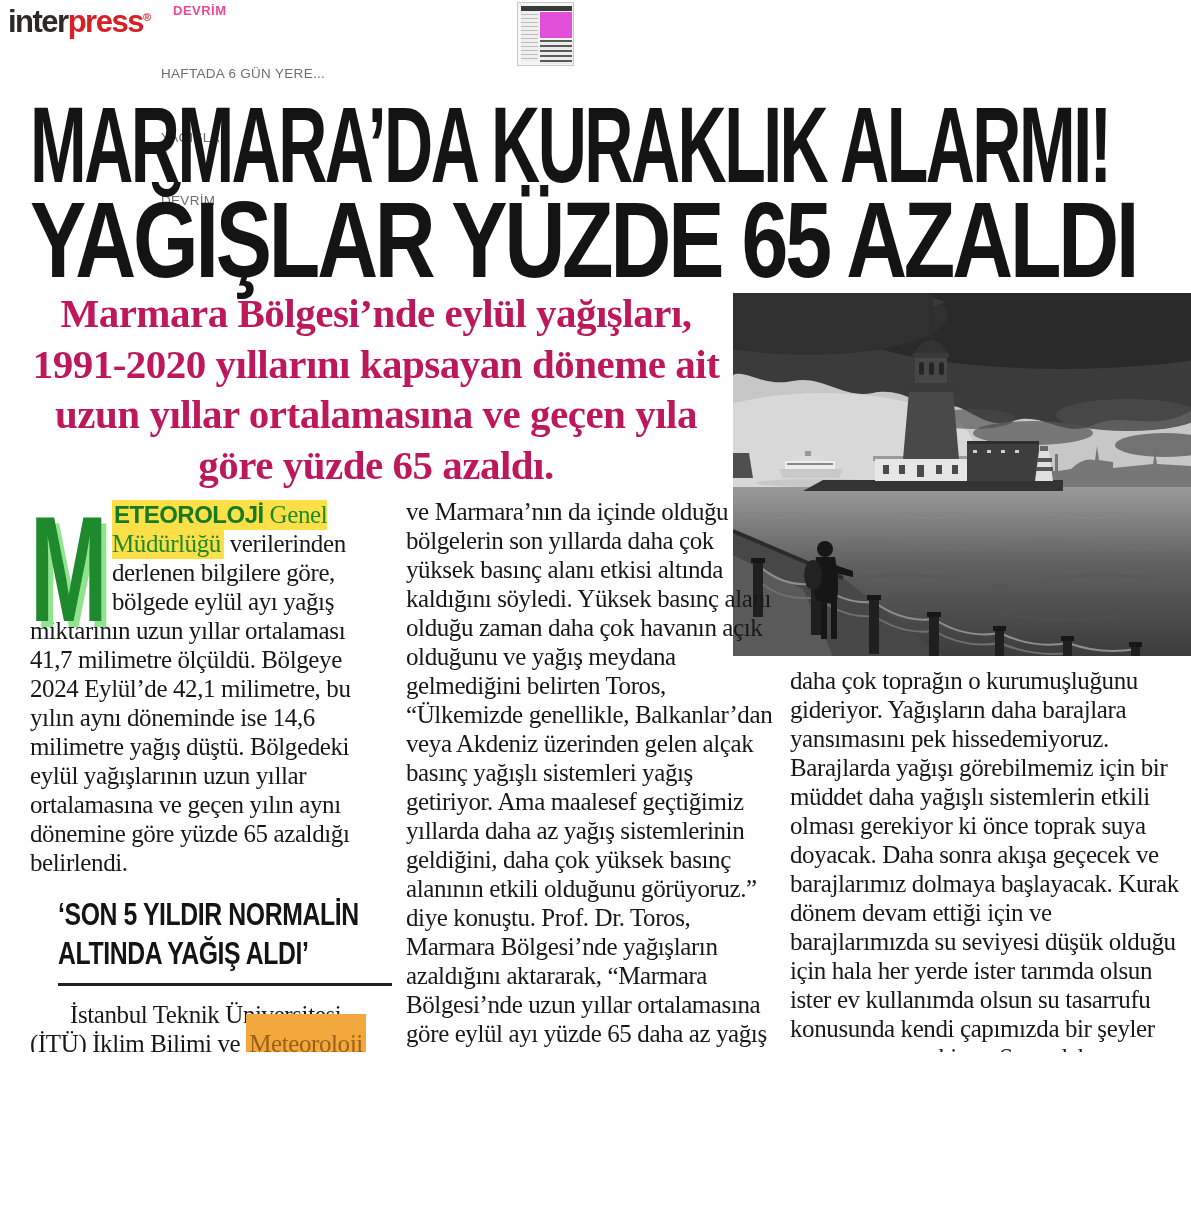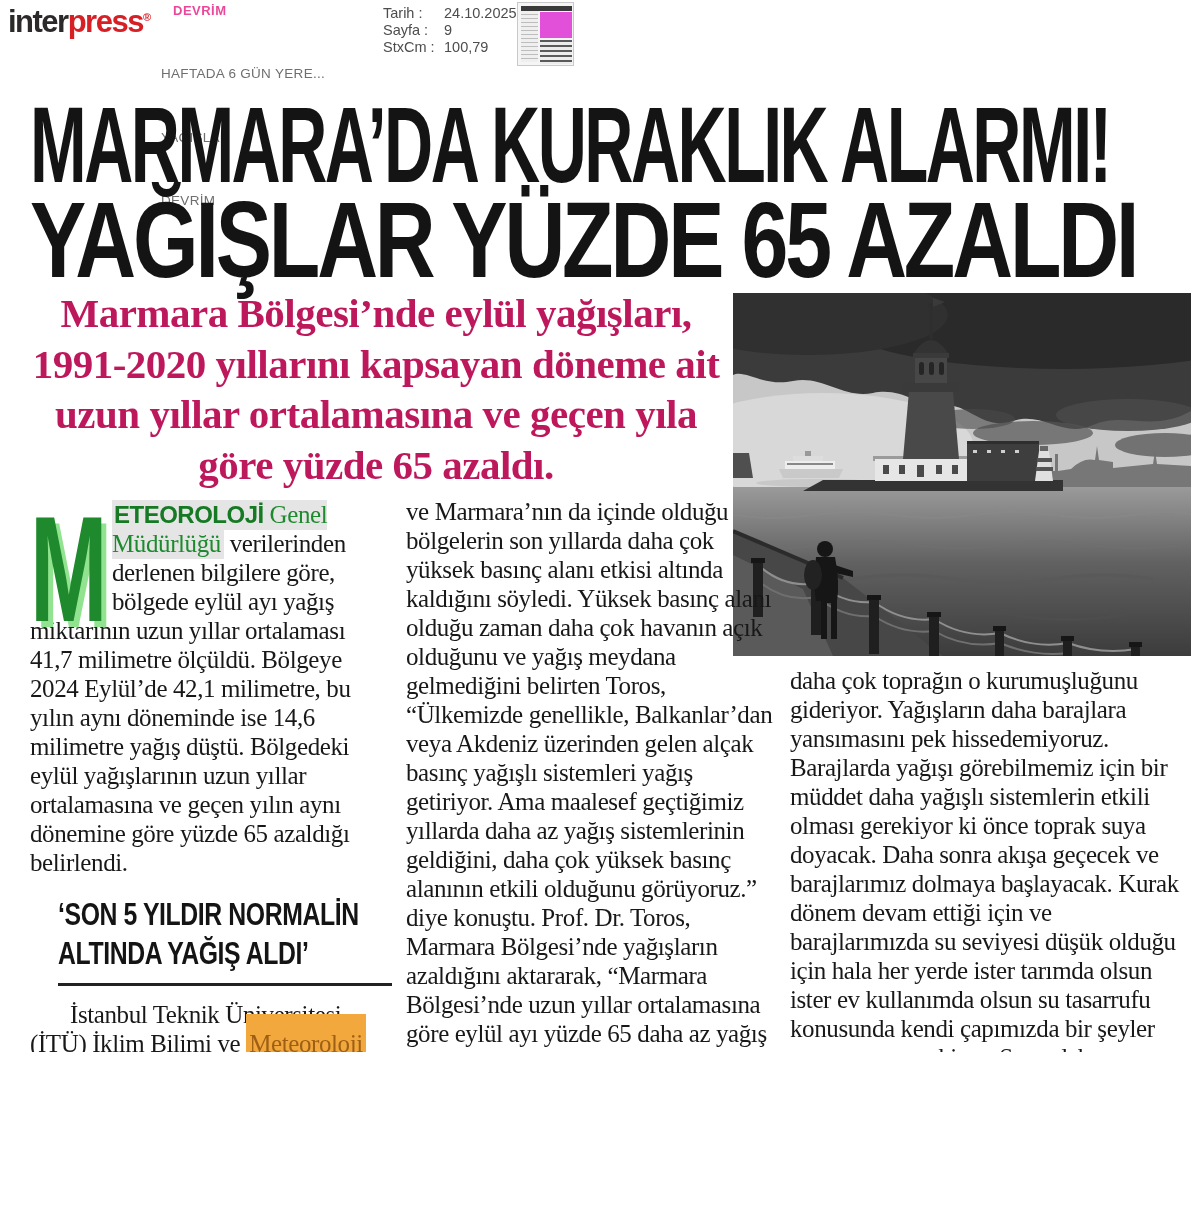--- a/index.html
+++ b/index.html
@@ -61,21 +61,21 @@
   #col3 { left:790px; top:666px; width:400px; }
   .indent { text-indent:40px; }
 
   .dropcap { float:left; width:82px; height:92px; position:relative; }
   .dropcap span { position:absolute; left:0; top:-6px;
     font-family:"Liberation Sans", sans-serif; font-weight:800;
     font-size:150px; line-height:1; color:#1f8a2d;
     transform:scaleX(0.62); transform-origin:left top;
     text-shadow:8px 6px 0 #92e38f; }
 
-  .hl-green { background:#e5e5e5; padding:1px 3px 2px 2px; }
+  .hl-green { background:#fde047; padding:1px 3px 2px 2px; }
   .hl-green-b { font-family:"Liberation Sans", sans-serif; font-weight:800;
     font-size:24px; color:#157a23; letter-spacing:-0.5px; }
   .hl-green-r { color:#1e8a2e; }
   .hl-orange { background:#f3a83e; color:#9c5f14; padding:16px 3px; }
 
   .subhead { margin:18px 0 0 28px; width:460px;
     font-family:"Liberation Sans", sans-serif; font-weight:800;
     font-size:31px; line-height:39px; color:#141414;
     letter-spacing:-0.5px; white-space:pre-line;
     transform:scaleX(0.8); transform-origin:left top; }
@@ -91,34 +91,20 @@
 
   <div class="logo"><span>inter</span><span class="press">press</span><span class="reg">®</span></div>
 
   <div class="pub">
     <div class="pub-name">DEVRİM</div>
     <div class="pub-line">HAFTADA 6 GÜN YERE...</div>
     <div class="pub-line">YAĞIŞLAR</div>
     <div class="pub-line">DEVRİM</div>
   </div>
 
-  <div class="meta">
-    <div class="meta-row">
-      <span class="meta-label">Tarih :</span>
-      <span class="meta-value">24.10.2025</span>
-    </div>
-    <div class="meta-row">
-      <span class="meta-label">Sayfa :</span>
-      <span class="meta-value">9</span>
-    </div>
-    <div class="meta-row">
-      <span class="meta-label">StxCm :</span>
-      <span class="meta-value">100,79</span>
-    </div>
-  </div>
 
   <div class="thumb">
     <div class="thumb-leftcol"></div>
     <div class="thumb-topbar"></div>
     <div class="thumb-magenta"></div>
     <div class="thumb-body"></div>
   </div>
 
   <div class="hl-line" id="hl1"><span>MARMARA’DA KURAKLIK ALARMI!</span></div>
   <div class="hl-line" id="hl2"><span>YAĞIŞLAR YÜZDE 65 AZALDI</span></div>

